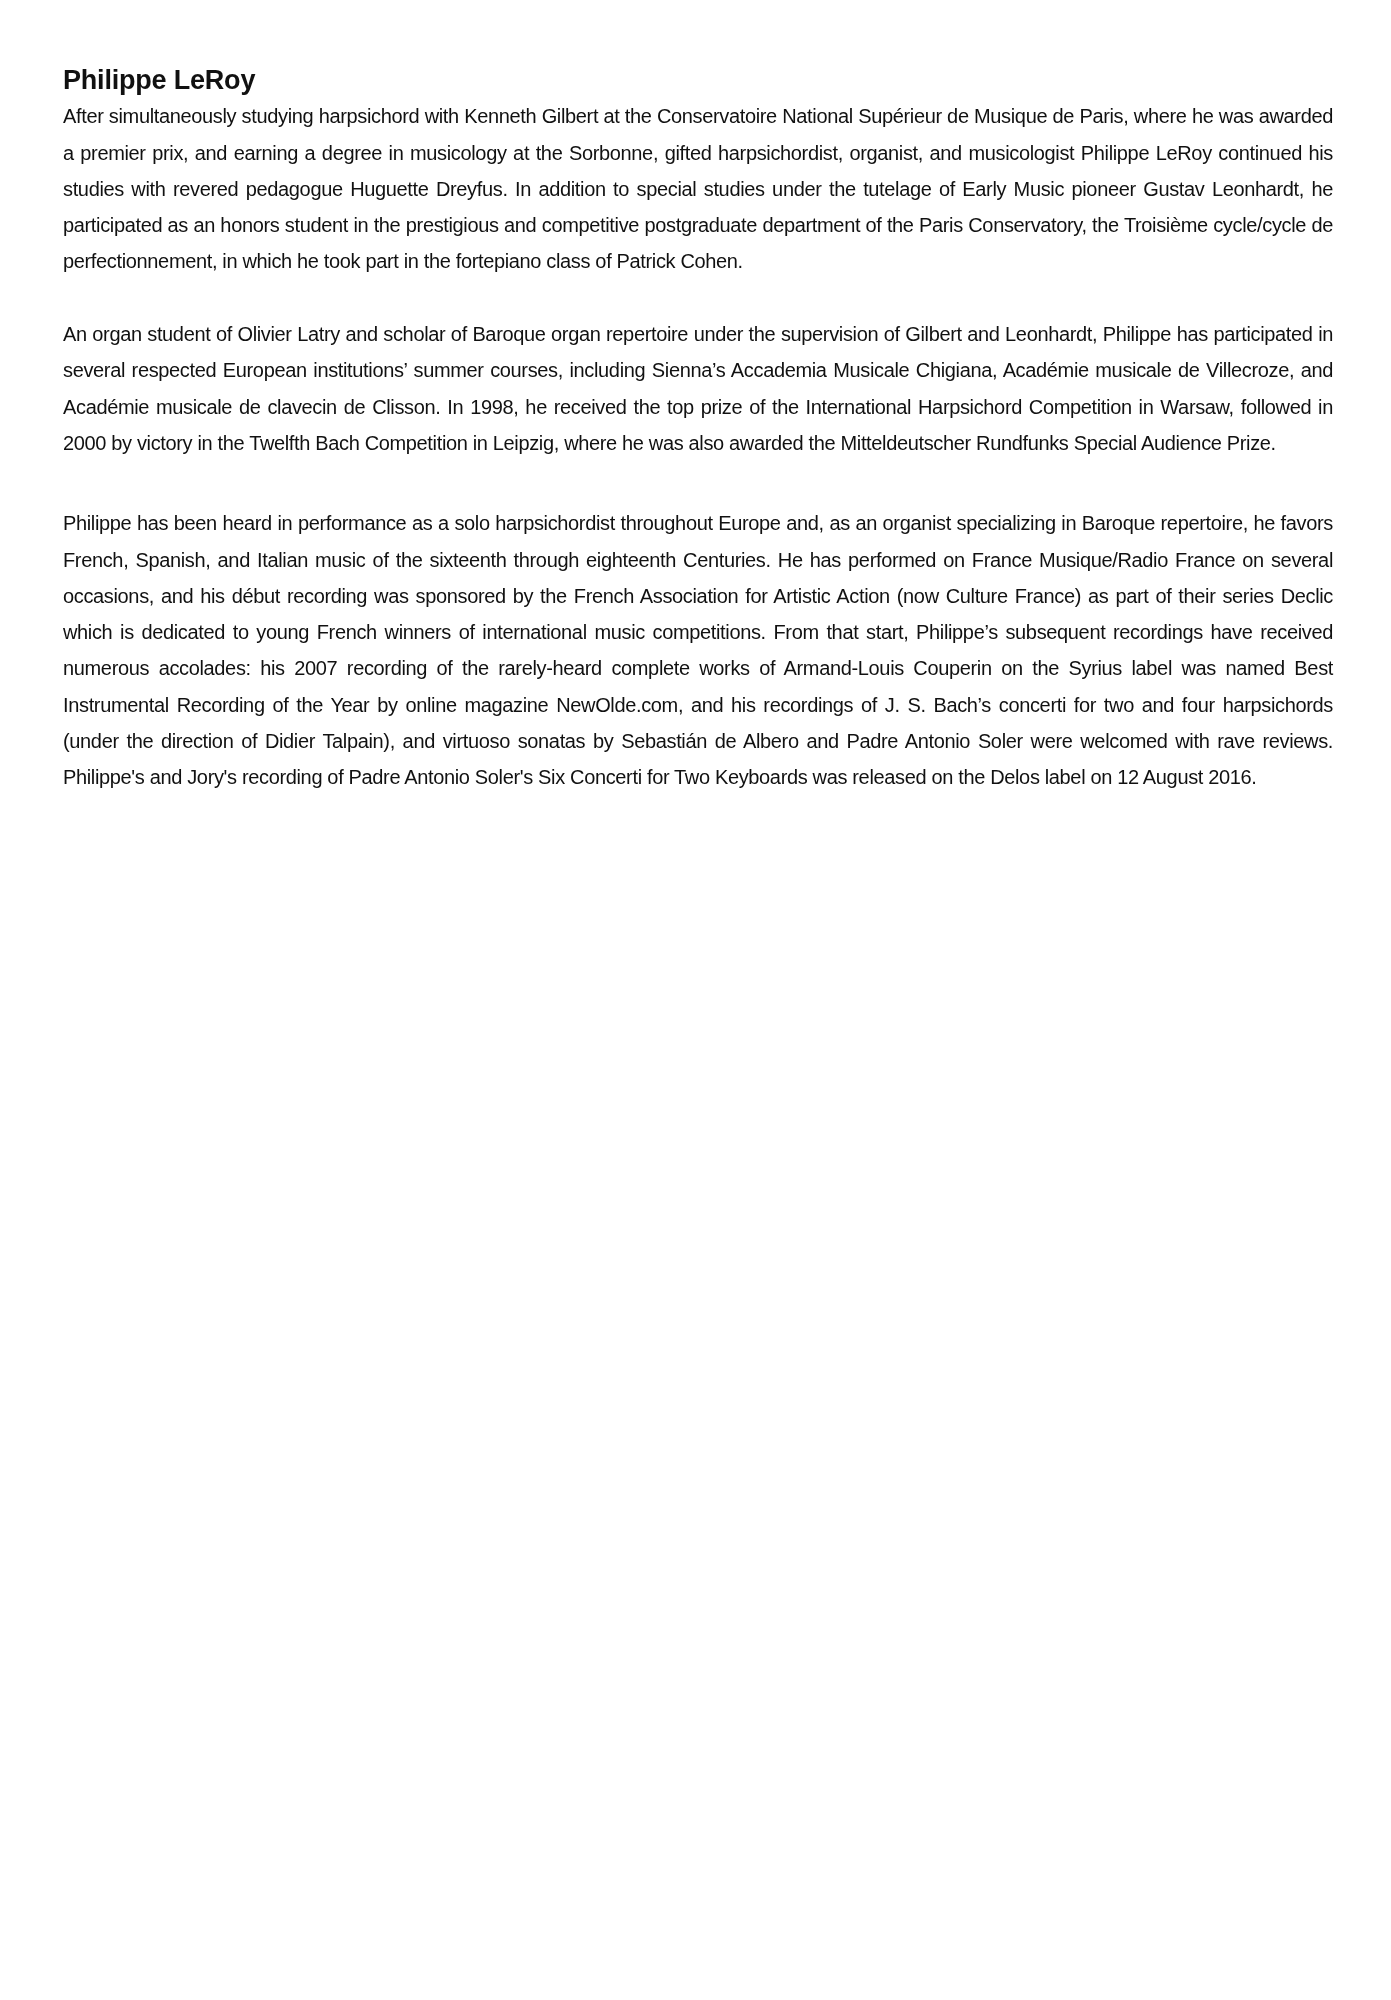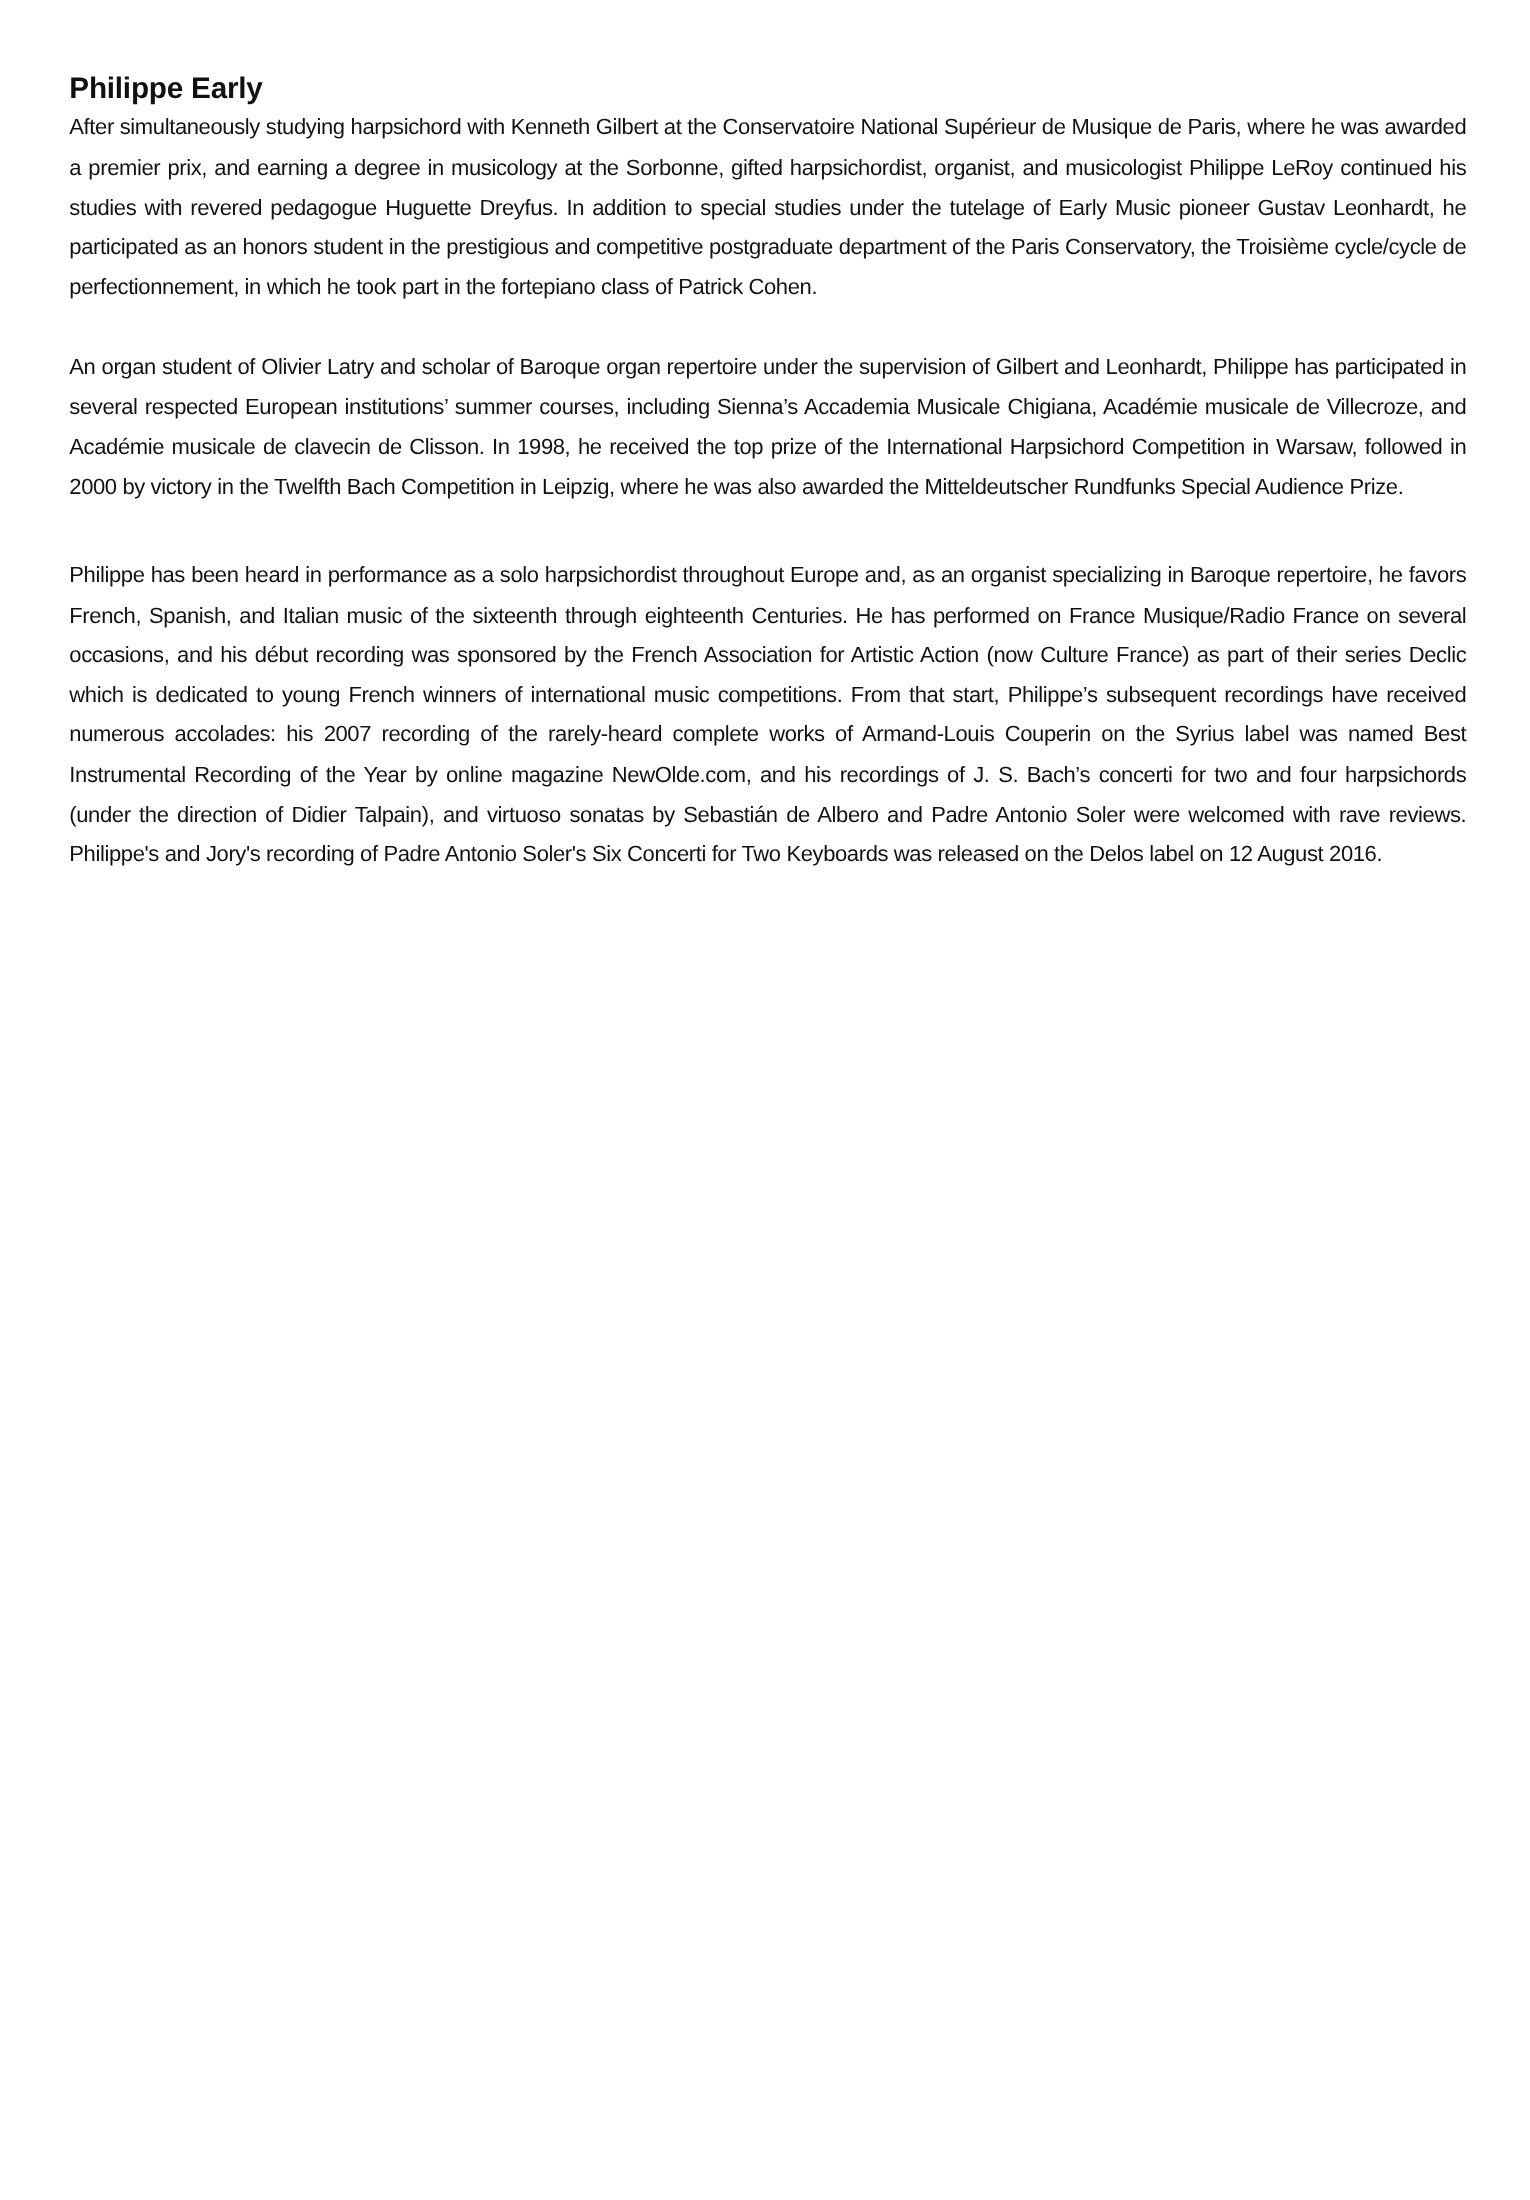--- a/index.html
+++ b/index.html
@@ -35,19 +35,19 @@
       text-align: justify;
       letter-spacing: -0.35px;
       word-spacing: 0px;
     }
     .doc-para:last-child { margin-bottom: 0; margin-top: 44px; }
   </style>
 </head>
 <body>
 
 <div class="doc">
-  <h1 class="doc-title">Philippe Early</h1>
+  <h1 class="doc-title">Philippe LeRoy</h1>
   <div class="doc-body">
     <p class="doc-para">After simultaneously studying harpsichord with Kenneth Gilbert at the Conservatoire National Supérieur de Musique de Paris, where he was awarded a premier prix, and earning a degree in musicology at the Sorbonne, gifted harpsichordist, organist, and musicologist Philippe LeRoy continued his studies with revered pedagogue Huguette Dreyfus. In addition to special studies under the tutelage of Early Music pioneer Gustav Leonhardt, he participated as an honors student in the prestigious and competitive postgraduate department of the Paris Conservatory, the Troisième cycle/cycle de perfectionnement, in which he took part in the fortepiano class of Patrick Cohen.</p>
     <p class="doc-para">An organ student of Olivier Latry and scholar of Baroque organ repertoire under the supervision of Gilbert and Leonhardt, Philippe has participated in several respected European institutions’ summer courses, including Sienna’s Accademia Musicale Chigiana, Académie musicale de Villecroze, and Académie musicale de clavecin de Clisson. In 1998, he received the top prize of the International Harpsichord Competition in Warsaw, followed in 2000 by victory in the Twelfth Bach Competition in Leipzig, where he was also awarded the Mitteldeutscher Rundfunks Special Audience Prize.</p>
     <p class="doc-para">Philippe has been heard in performance as a solo harpsichordist throughout Europe and, as an organist specializing in Baroque repertoire, he favors French, Spanish, and Italian music of the sixteenth through eighteenth Centuries. He has performed on France Musique/Radio France on several occasions, and his début recording was sponsored by the French Association for Artistic Action (now Culture France) as part of their series Declic which is dedicated to young French winners of international music competitions. From that start, Philippe’s subsequent recordings have received numerous accolades: his 2007 recording of the rarely-heard complete works of Armand-Louis Couperin on the Syrius label was named Best Instrumental Recording of the Year by online magazine NewOlde.com, and his recordings of J. S. Bach’s concerti for two and four harpsichords (under the direction of Didier Talpain), and virtuoso sonatas by Sebastián de Albero and Padre Antonio Soler were welcomed with rave reviews. Philippe's and Jory's recording of Padre Antonio Soler's Six Concerti for Two Keyboards was released on the Delos label on 12 August 2016.</p>
   </div>
 </div>
 
 </body></html>

